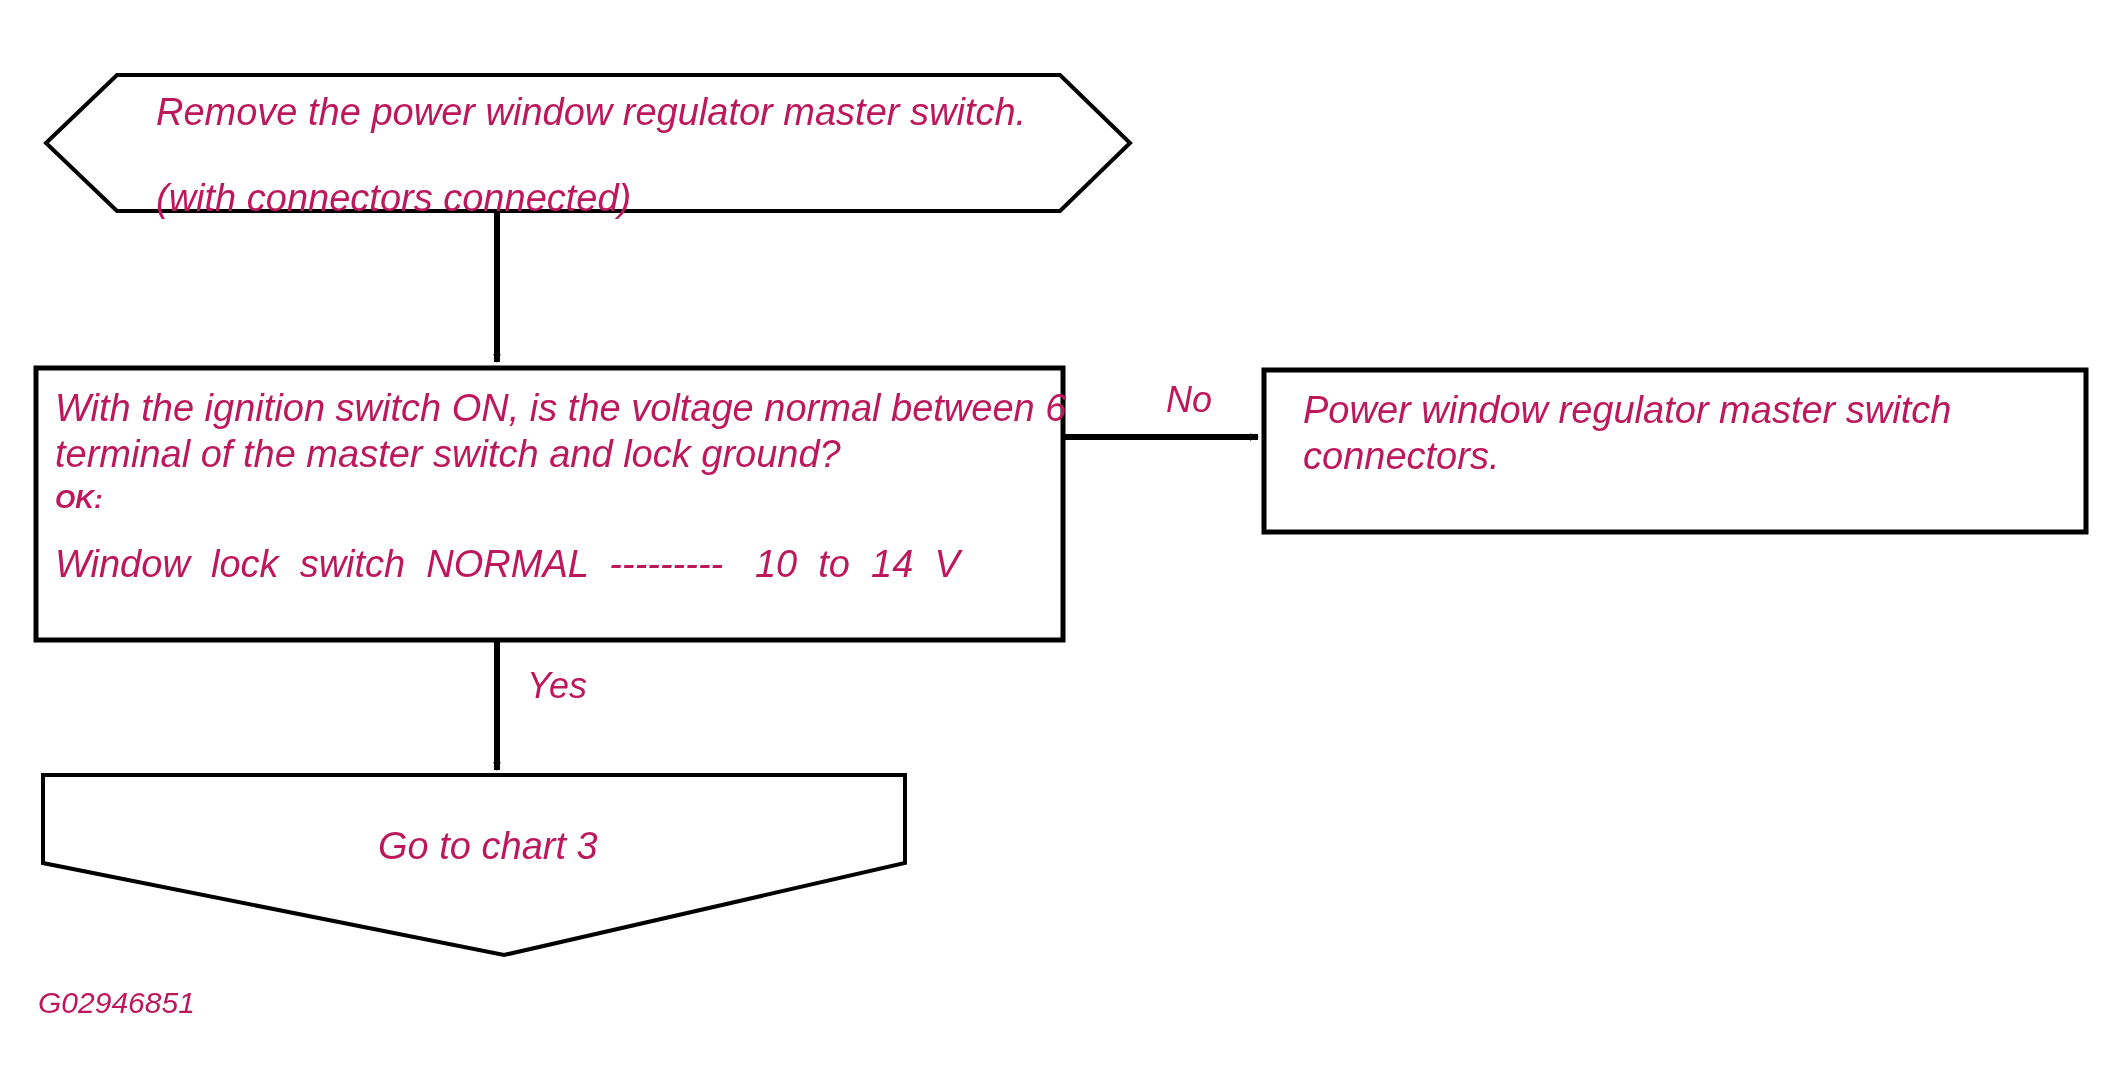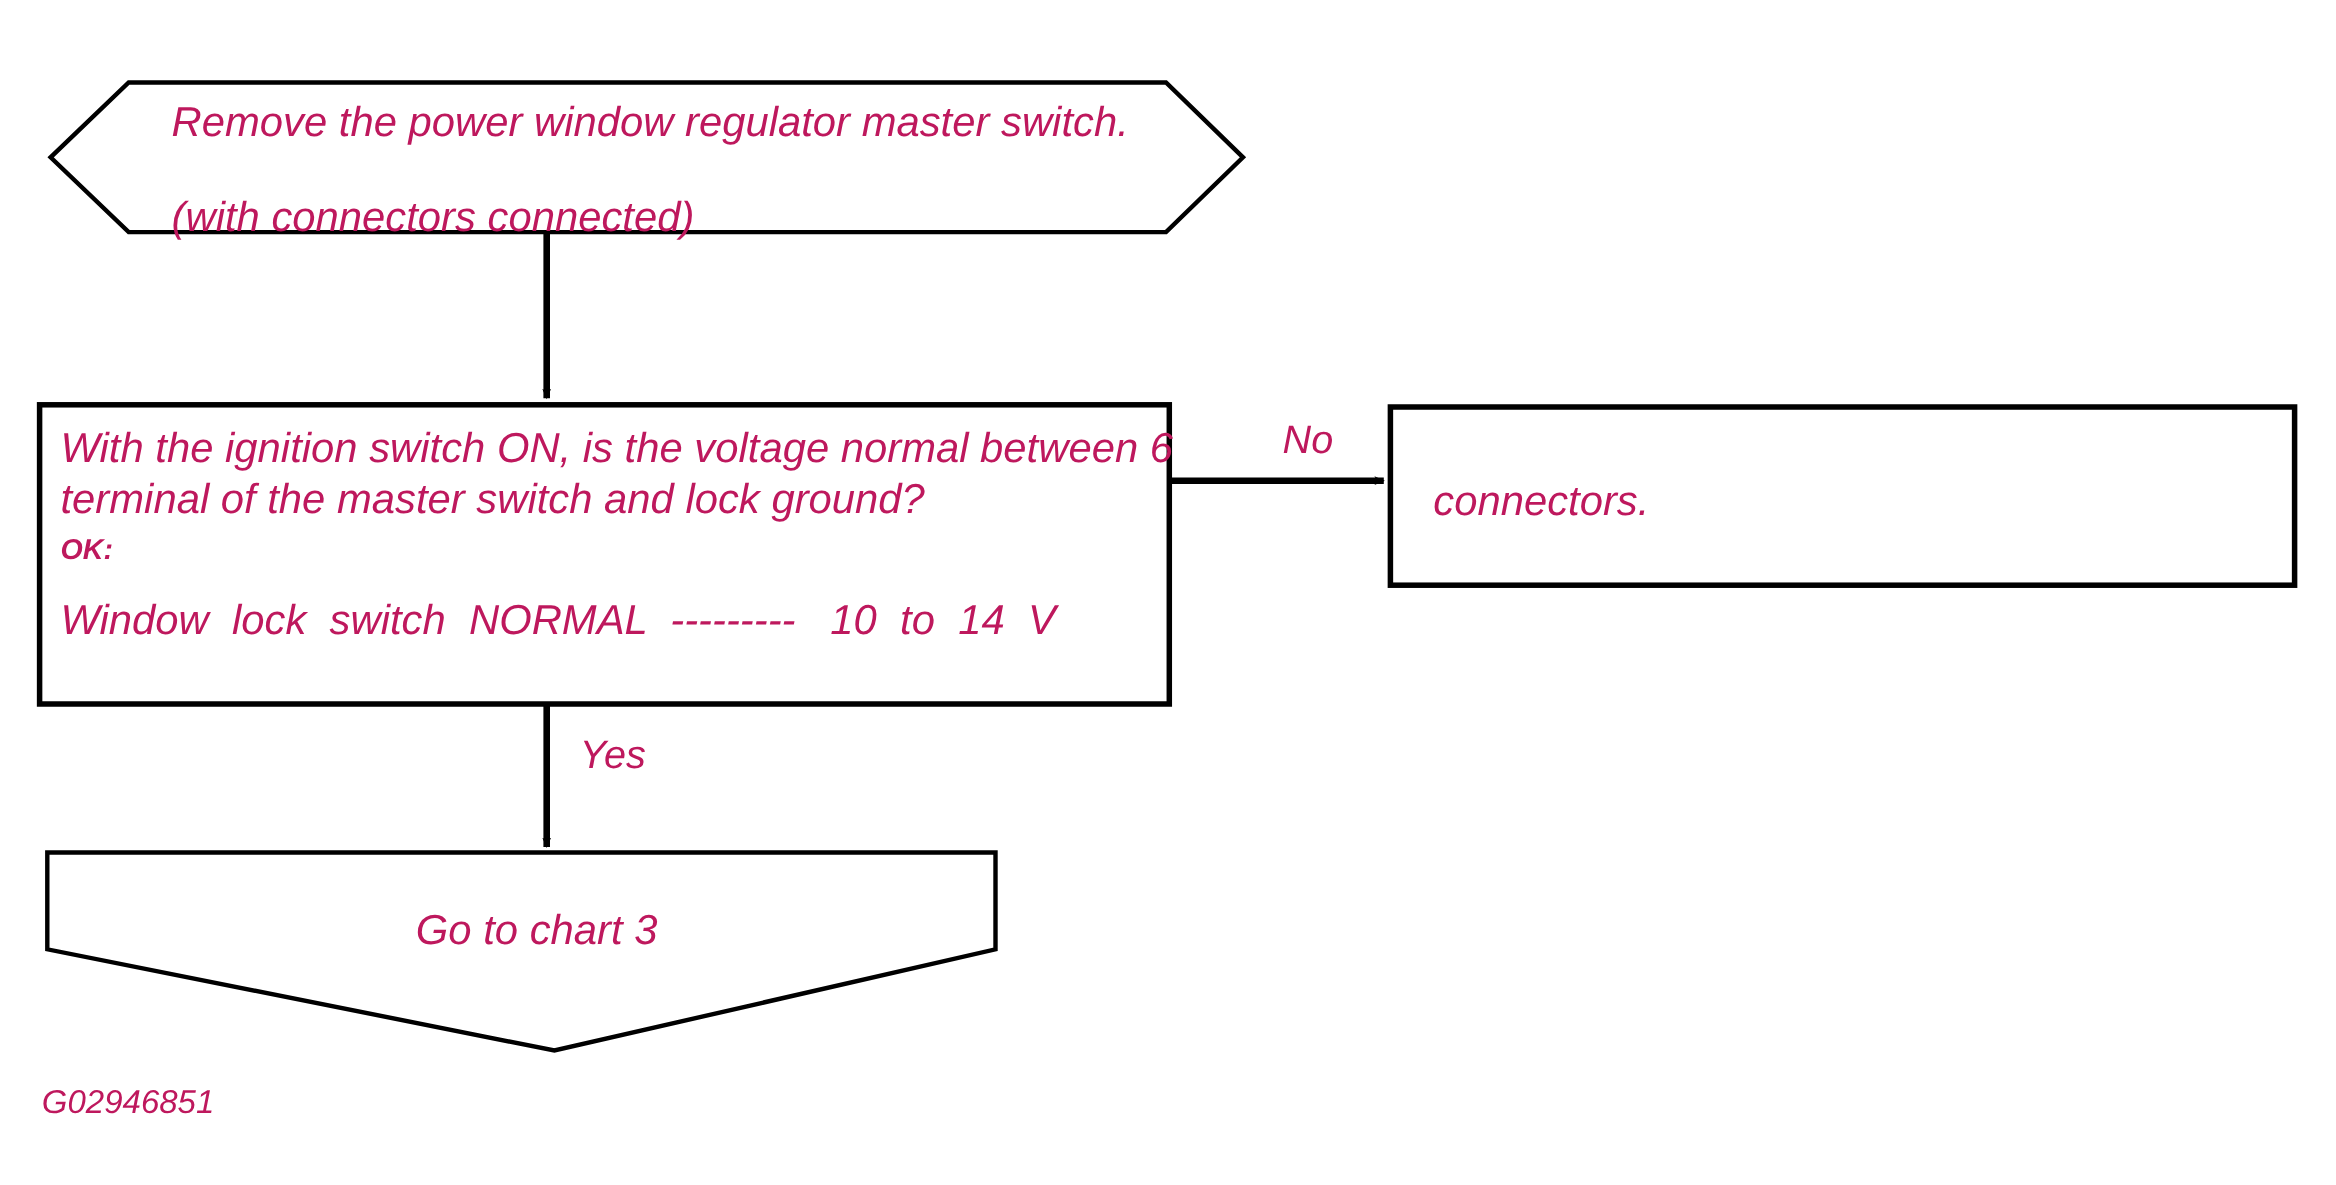--- a/index.html
+++ b/index.html
@@ -79,20 +79,21 @@
   <div class="txt t-body" style="left:156px; top:93px;">Remove the power window regulator master switch.</div>
   <div class="txt t-body" style="left:156px; top:139px;margin-top:40px;">(with connectors connected)</div>
 
   <div class="txt t-body" style="left:55px; top:389px;text-align:right;">With the ignition switch ON, is the voltage normal between 6</div>
   <div class="txt t-body" style="left:55px; top:435px;">terminal of the master switch and lock ground?</div>
   <div class="txt t-bold" style="left:55px; top:486px;">OK:</div>
   <div class="txt mono-spaced" style="left:55px; top:533px;">Window  lock  switch  NORMAL  ---------   10  to  14  V</div>
 
   <div class="txt t-label" style="left:1166px; top:382px;">No</div>
 
+  <div class="txt t-body" style="left:1303px; top:391px;">Power window regulator master switch</div>
   <div class="txt t-body" style="left:1303px; top:437px;">connectors.</div>
 
   <div class="txt t-label" style="left:527px; top:668px;">Yes</div>
 
   <div class="txt t-body" style="left:378px; top:827px;">Go to chart 3</div>
 
   <div class="txt t-code" style="left:38px; top:988px;">G02946851</div>
 
 </div>
 

